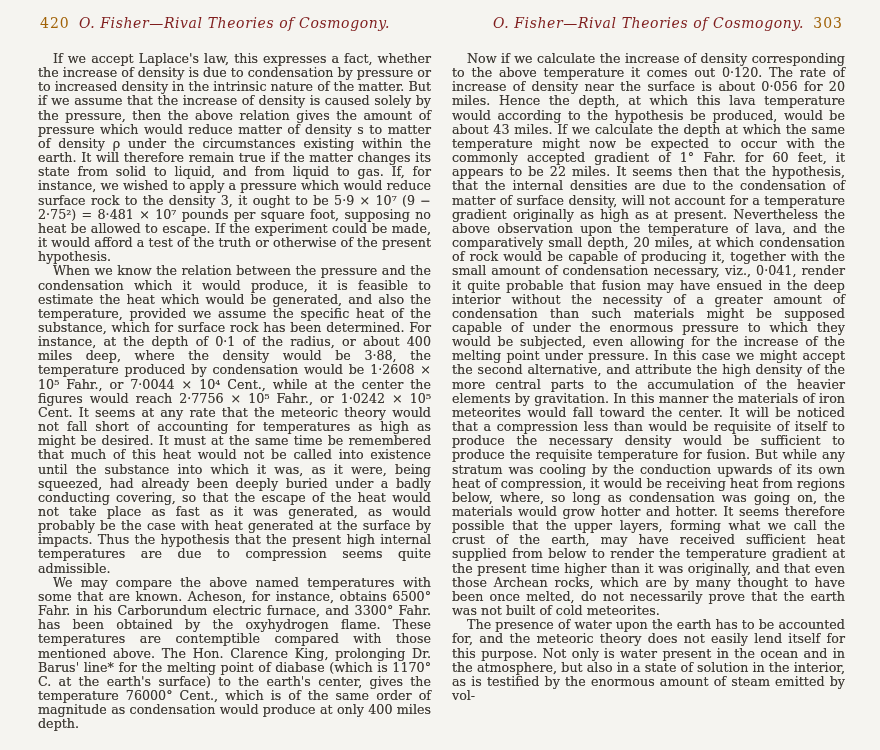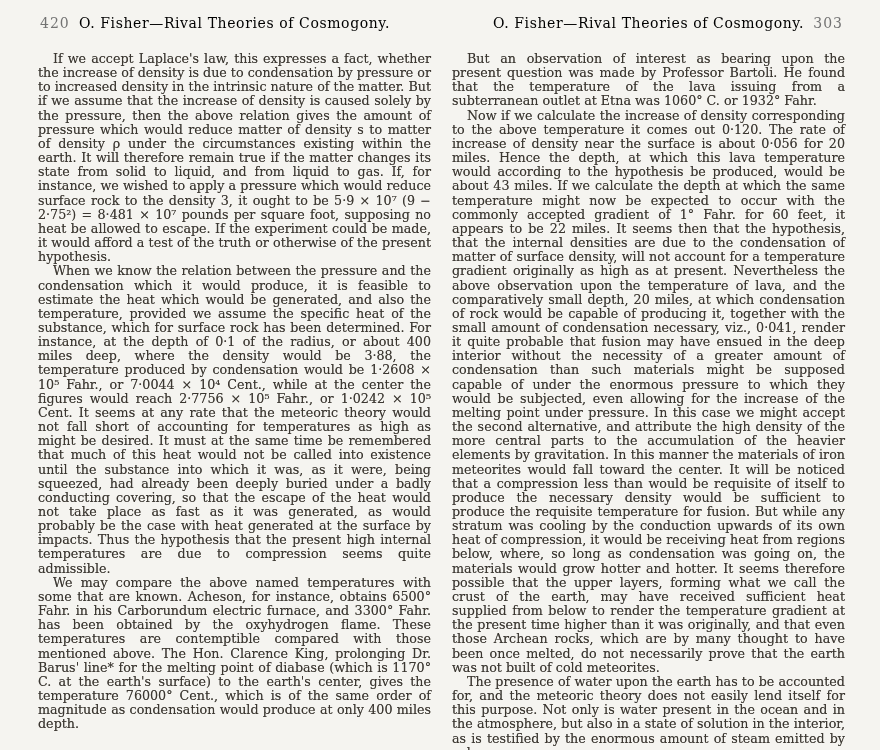--- a/index.html
+++ b/index.html
@@ -26,29 +26,30 @@
 
   .pagehead {
     position: relative;
     margin-top: 15px;
     height: 20px;
     font-size: 14px;
   }
   .running-title {
     display: block;
     text-align: center;
+    font-style: italic;
     letter-spacing: 0.6px;
-    color: #000000;
+    color: #7f1d1d;
   }
   .pagenum {
     position: absolute;
     top: 0;
     font-style: normal;
     letter-spacing: 1px;
-    color: #737373;
+    color: #a16207;
   }
   .pagenum-left  { left: 2px; }
   .pagenum-right { right: 2px; }
 
   .pagebody {
     margin-top: 17px;
     font-size: 12.7px;
     line-height: 14.15px;
     text-align: justify;
     text-shadow: 0 0 0.4px rgba(59, 55, 49, 0.55);
@@ -77,19 +78,18 @@
     </div>
 
   </div>
 
   <div class="page page-right">
     <div class="pagehead">
       <span class="running-title">O. Fisher—Rival Theories of Cosmogony.</span>
       <span class="pagenum pagenum-right">303</span>
     </div>
     <div class="pagebody">
-      <p>But an observation of interest as bearing upon the present question was made by Professor Bartoli.  He found that the temperature of the lava issuing from a subterranean outlet at Etna was 1060° C. or 1932° Fahr.</p>
       <p>Now if we calculate the increase of density corresponding to the above temperature it comes out 0·120.  The rate of increase of density near the surface is about 0·056 for 20 miles.  Hence the depth, at which this lava temperature would according to the hypothesis be produced, would be about 43 miles.  If we calculate the depth at which the same temperature might now be expected to occur with the commonly accepted gradient of 1° Fahr. for 60 feet, it appears to be 22 miles.  It seems then that the hypothesis, that the internal densities are due to the condensation of matter of surface density, will not account for a temperature gradient originally as high as at present.  Nevertheless the above observation upon the temperature of lava, and the comparatively small depth, 20 miles, at which condensation of rock would be capable of producing it, together with the small amount of condensation necessary, viz., 0·041, render it quite probable that fusion may have ensued in the deep interior without the necessity of a greater amount of condensation than such materials might be supposed capable of under the enormous pressure to which they would be subjected, even allowing for the increase of the melting point under pressure.  In this case we might accept the second alternative, and attribute the high density of the more central parts to the accumulation of the heavier elements by gravitation.  In this manner the materials of iron meteorites would fall toward the center.  It will be noticed that a compression less than would be requisite of itself to produce the necessary density would be sufficient to produce the requisite temperature for fusion.  But while any stratum was cooling by the conduction upwards of its own heat of compression, it would be receiving heat from regions below, where, so long as condensation was going on, the materials would grow hotter and hotter.  It seems therefore possible that the upper layers, forming what we call the crust of the earth, may have received sufficient heat supplied from below to render the temperature gradient at the present time higher than it was originally, and that even those Archean rocks, which are by many thought to have been once melted, do not necessarily prove that the earth was not built of cold meteorites.</p>
       <p>The presence of water upon the earth has to be accounted for, and the meteoric theory does not easily lend itself for this purpose.  Not only is water present in the ocean and in the atmosphere, but also in a state of solution in the interior, as is testified by the enormous amount of steam emitted by vol-</p>
     </div>
   </div>
 
 </div>
 
 </body></html>

